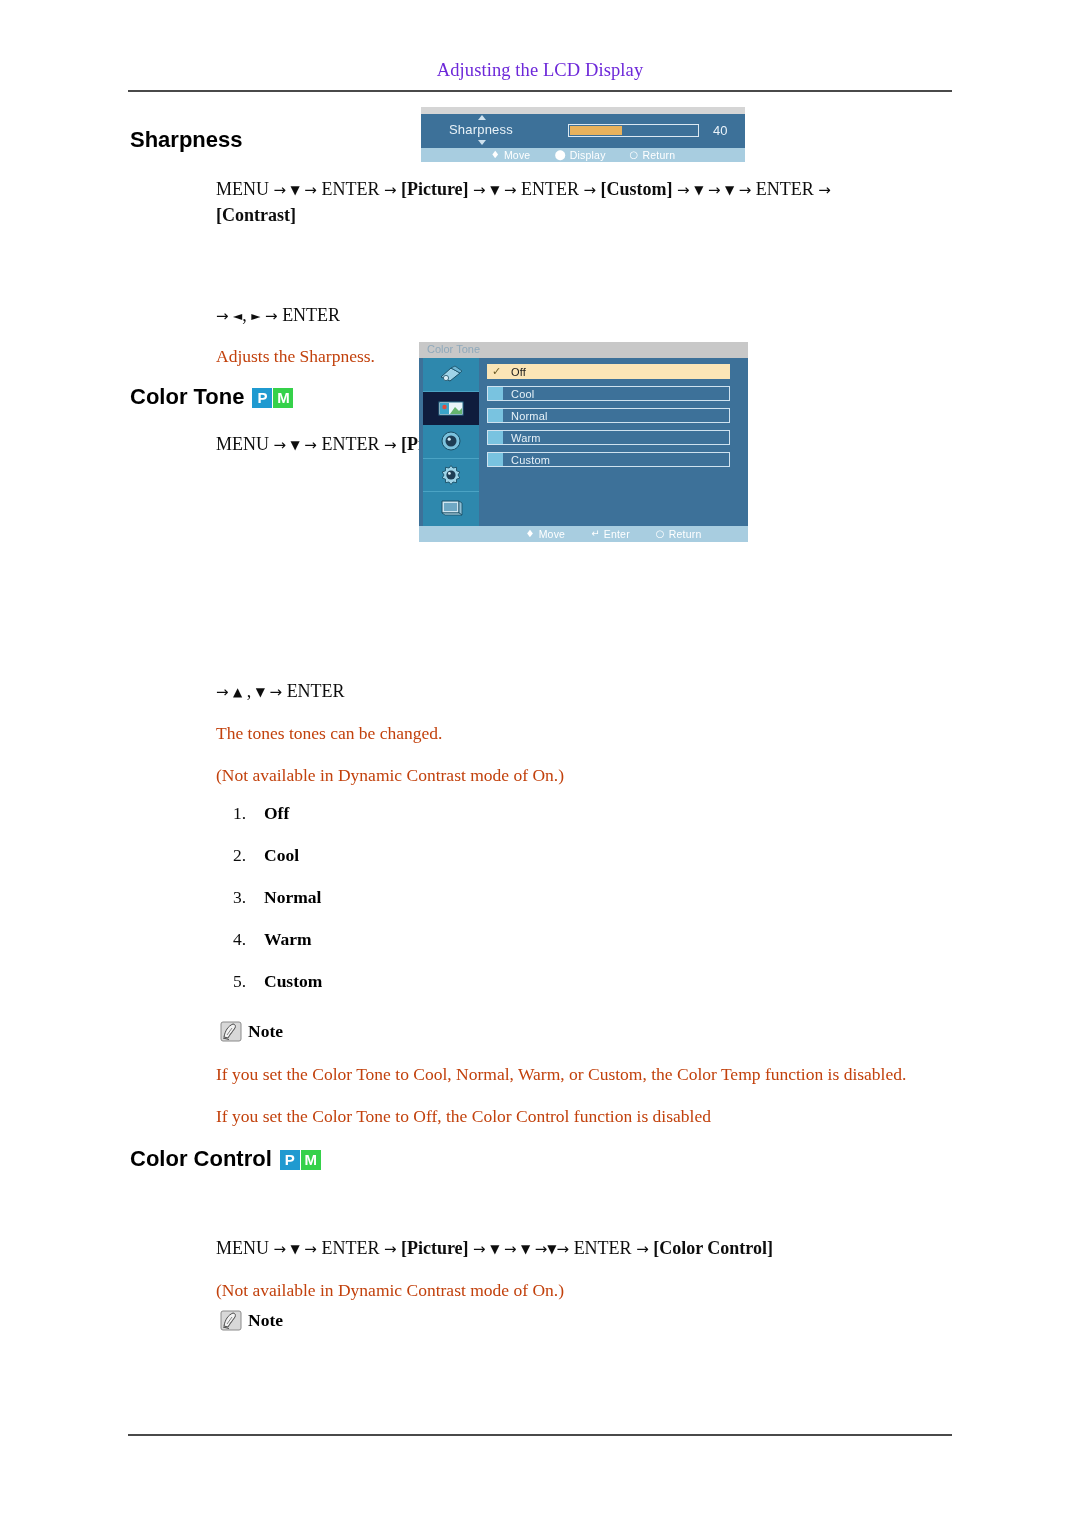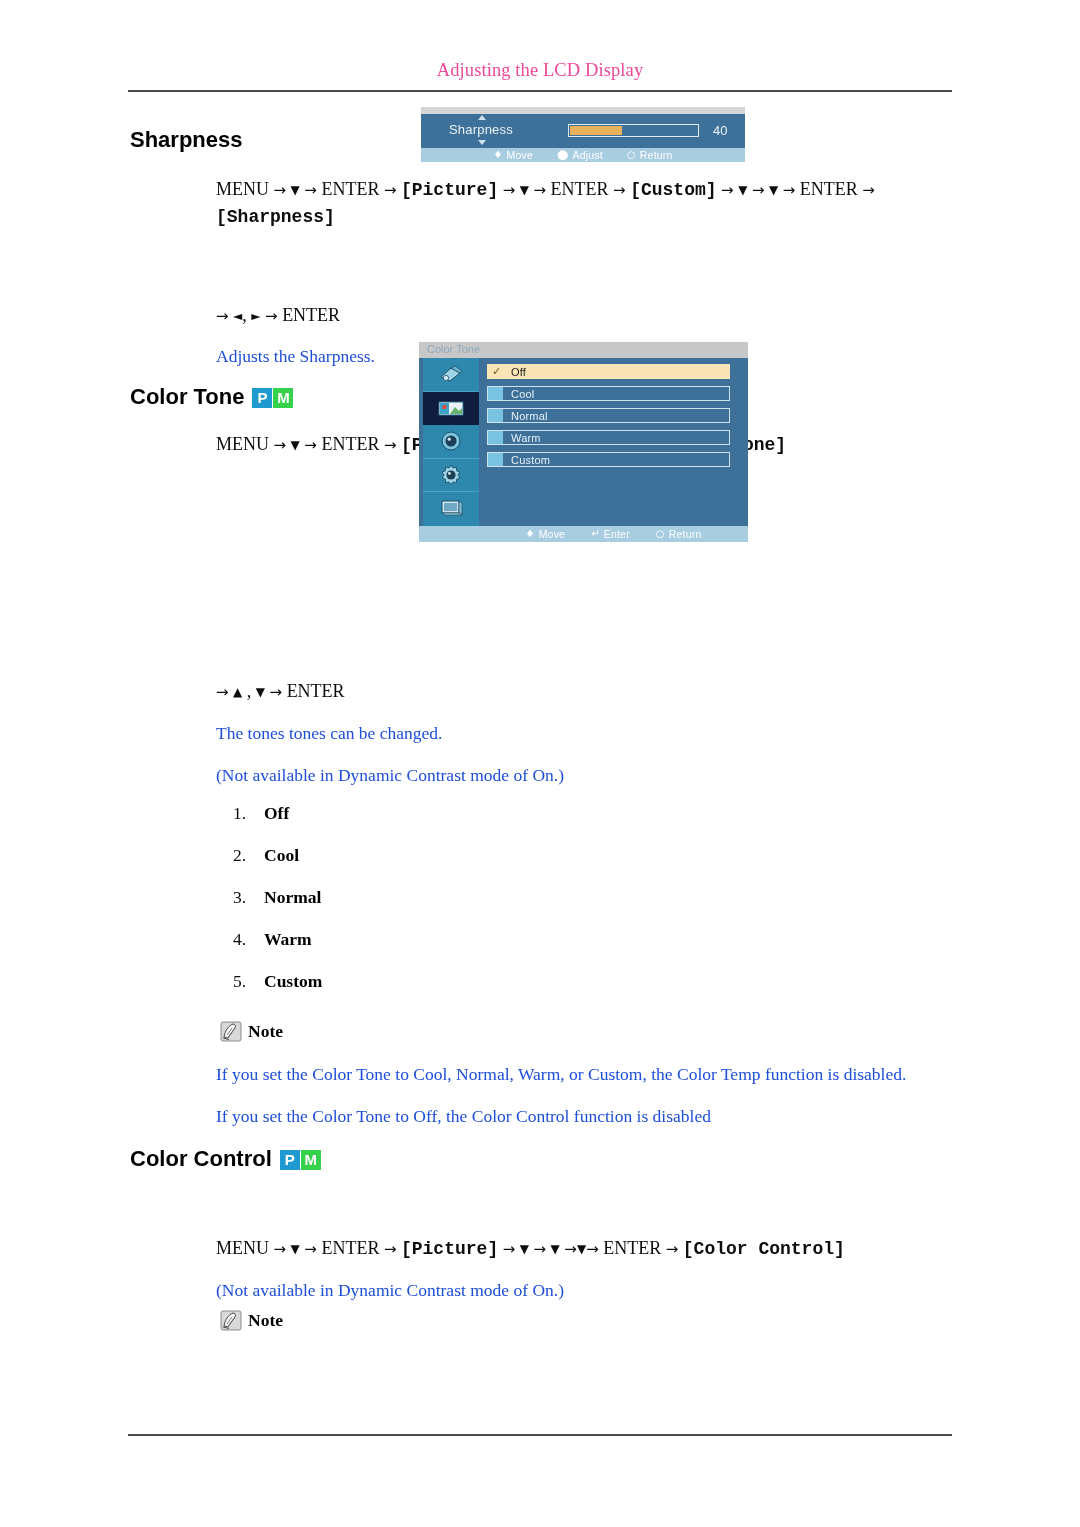--- a/index.html
+++ b/index.html
@@ -22,21 +22,21 @@
   }
 
   
   .header {
     position: absolute;
     left: 0; right: 0;
     top: 60px;
     text-align: center;
     font-family: "Liberation Serif", serif;
     font-size: 18.5px;
-    color: #ec4899;
+    color: #6d28d9;
     letter-spacing: 0.1px;
   }
   .header-rule {
     position: absolute;
     left: 128px;
     width: 824px;
     top: 90px;
     height: 0;
     border-top: 2px solid #4a4a4a;
   }
@@ -88,33 +88,33 @@
   .badge-p { background: #1f9ad0; }
   .badge-m { background: #35d14a; }
 
   
   .para {
     position: absolute;
     left: 216px;
     font-family: "Liberation Serif", serif;
     font-size: 17.5px;
     line-height: 1.38;
-    color: #1d4ed8;
+    color: #c2410c;
   }
   .para b { font-weight: normal; }
   .nav-line {
     position: absolute;
     left: 216px;
     font-family: "Liberation Serif", serif;
     font-size: 18px;
     line-height: 1.45;
     color: #0d0d0d;
     white-space: normal;
   }
-  .nav-line b { font-weight: bold; font-family: Liberation Mono, monospace; }
+  .nav-line b { font-weight: bold; }
   .arrow { font-family: "DejaVu Sans", sans-serif; font-size: 15px; }
   .dn { font-family: "DejaVu Sans", sans-serif; font-size: 12px; vertical-align: 1px;}
   .up { font-family: "DejaVu Sans", sans-serif; font-size: 12px; vertical-align: 1px;}
   .lr { font-family: "DejaVu Sans", sans-serif; font-size: 12px; vertical-align: 1px;}
 
   
   .num-list {
     position: absolute;
     left: 210px;
   }
@@ -359,42 +359,42 @@
   <div class="header-rule"></div>
 
   <div class="title-row" style="top:128px;">
     <h2 class="section-title">
       <span>Sharpness</span>
     </h2>
   </div>
 
   <div class="nav-line" style="top:176px; width:760px;">
     <span>MENU <span class="arrow">→</span> <span class="dn">▼</span> <span class="arrow">→</span> ENTER <span class="arrow">→</span> <b>[Picture]</b> <span class="arrow">→</span> <span class="dn">▼</span> <span class="arrow">→</span> ENTER <span class="arrow">→</span> <b>[Custom]</b> <span class="arrow">→</span> <span class="dn">▼</span> <span class="arrow">→</span> <span class="dn">▼</span> <span class="arrow">→</span> ENTER <span class="arrow">→</span></span><br>
-    <span><b>[Sharpness]</b></span>
+    <span><b>[Contrast]</b></span>
   </div>
 
   <div class="osd-sharp">
     <div class="topbar"></div>
     <div class="row">
       <div class="caret-up"></div>
       <div class="lbl">Sharpness</div>
       <div class="caret-dn"></div>
       <div class="track">
         <div class="fill" id="sharp-fill" style="width: 51.6px;"></div>
       </div>
       <div class="val">40</div>
     </div>
     <div class="hintbar">
       <span class="hint">
         <span class="gl">♦</span>
         <span>Move</span>
       </span>
       <span class="hint">
         <span class="gl">⬤</span>
-        <span>Adjust</span>
+        <span>Display</span>
       </span>
       <span class="hint">
         <span class="gl">○</span>
         <span>Return</span>
       </span>
     </div>
   </div>
 
   <div class="nav-line" style="top:302px;">
     <span class="arrow">→</span> <span class="lr">◄</span>, <span class="lr">►</span> <span class="arrow">→</span> ENTER

